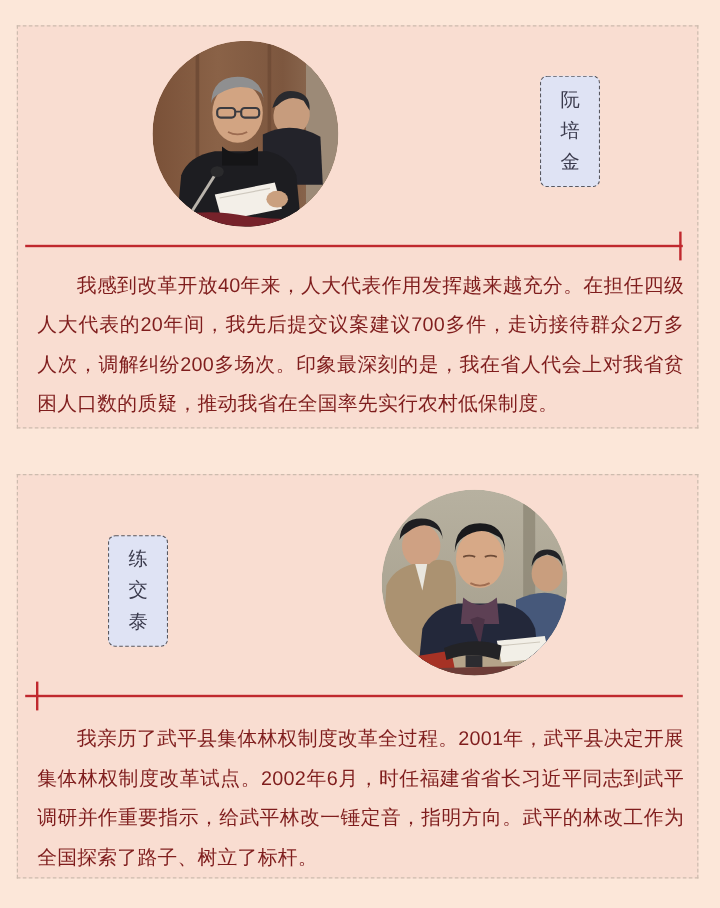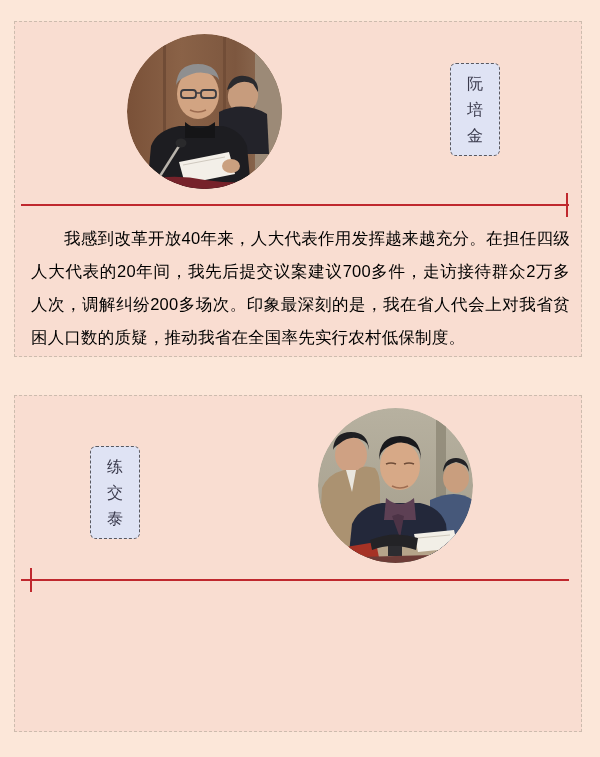--- a/index.html
+++ b/index.html
@@ -61,21 +61,21 @@
   }
   .tick-right{right:1px;}
   .tick-left{left:9px;}
   .quote{
     position:absolute;
     left:16px;right:11px;
     margin:0;
     font-size:16.5px;
     line-height:33px;
     letter-spacing:0.2px;
-    color:#000000;
+    color:#7f1d1d;
     text-indent:2em;
     text-align:justify;
   }
   .card-1 .quote{top:200px;}
   .card-2 .quote{top:204px;}
 </style>
 </head>
 <body>
 
 <div class="page">
@@ -205,15 +205,16 @@
           </g>
           <path d="M0 150 L155 146 L155 155 L0 155 Z" fill="#6d3c37"></path>
         </g>
       </svg>
     </div>
 
     <div class="divider">
       <span class="tick tick-left"></span>
     </div>
 
+    <p class="quote">我亲历了武平县集体林权制度改革全过程。2001年，武平县决定开展集体林权制度改革试点。2002年6月，时任福建省省长习近平同志到武平调研并作重要指示，给武平林改一锤定音，指明方向。武平的林改工作为全国探索了路子、树立了标杆。</p>
   </section>
 
 </div>
 
 </body></html>

